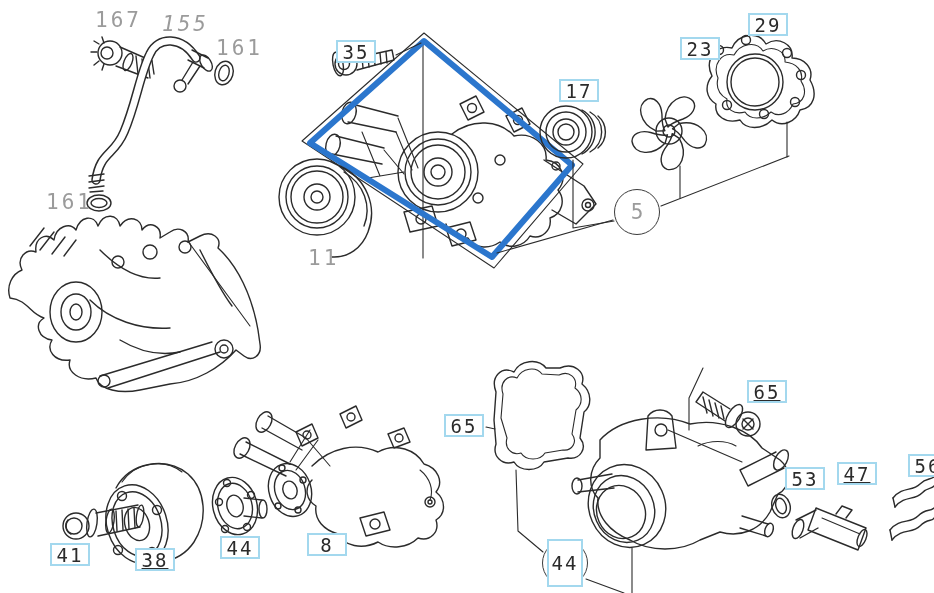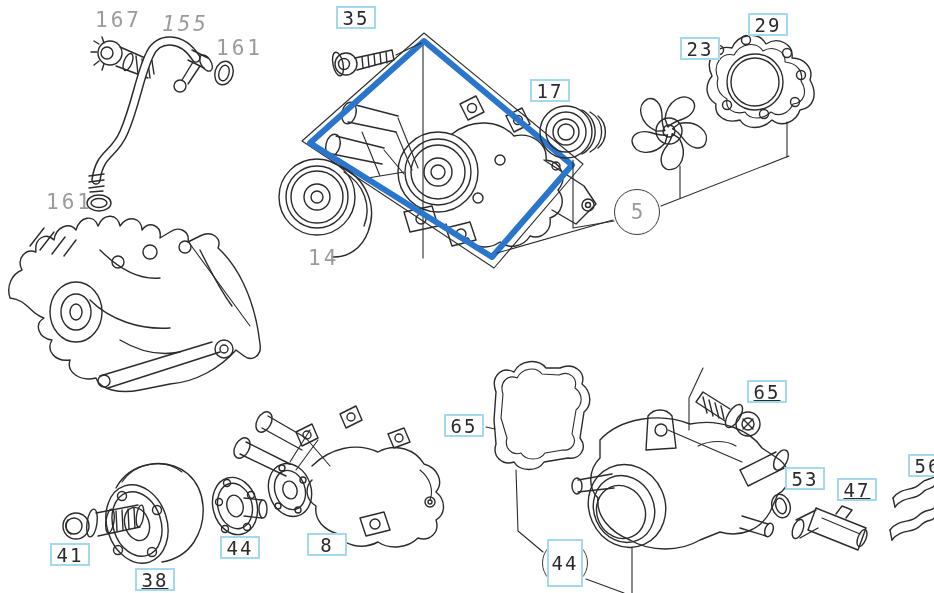--- a/index.html
+++ b/index.html
@@ -307,33 +307,33 @@
       <circle cx="430" cy="502" r="5"></circle>
       <circle cx="430" cy="502" r="2"></circle>
       <path class="thin" d="M420,470 C430,478 434,490 430,500"></path>
     </g>
   </svg>
 
   <div class="plain" style="left:95px;top:8px;">167</div>
   <div class="plain" style="left:162px;top:12px;font-style:italic;">155</div>
   <div class="plain" style="left:216px;top:36px;">161</div>
   <div class="plain" style="left:46px;top:190px;">161</div>
-  <div class="plain" style="left:308px;top:246px;">14</div>
-
-  <div class="callout" style="left:336px;top:6px;">35</div>
-  <div class="callout" style="left:530px;top:79px;">17</div>
+  <div class="plain" style="left:308px;top:246px;">11</div>
+
+  <div class="callout" style="left:336px;top:40px;">35</div>
+  <div class="callout" style="left:559px;top:79px;">17</div>
   <div class="callout" style="left:648px;top:37px;margin-left:32px;">23</div>
   <div class="callout" style="left:748px;top:13px;">29</div>
   <div class="callout" style="left:444px;top:414px;">65</div>
   <div class="callout" style="left:747px;top:380px;text-decoration:underline;">65</div>
   <div class="callout" style="left:785px;top:467px;">53</div>
-  <div class="callout" style="left:837px;top:478px;text-decoration:underline;">47</div>
+  <div class="callout" style="left:837px;top:462px;text-decoration:underline;">47</div>
   <div class="callout" style="left:908px;top:454px;">56</div>
   <div class="callout" style="left:50px;top:543px;">41</div>
-  <div class="callout" style="left:135px;top:568px;text-decoration:underline;">38</div>
+  <div class="callout" style="left:135px;top:548px;text-decoration:underline;">38</div>
   <div class="callout" style="left:220px;top:536px;">44</div>
   <div class="callout" style="left:307px;top:533px;">8</div>
 
   <div class="circle-label" style="left:614px;top:189px;">
     <span class="num">5</span>
   </div>
   <div class="circle-label" style="left:542px;top:540px;">
     <span class="mini-box">44</span>
   </div>
 

